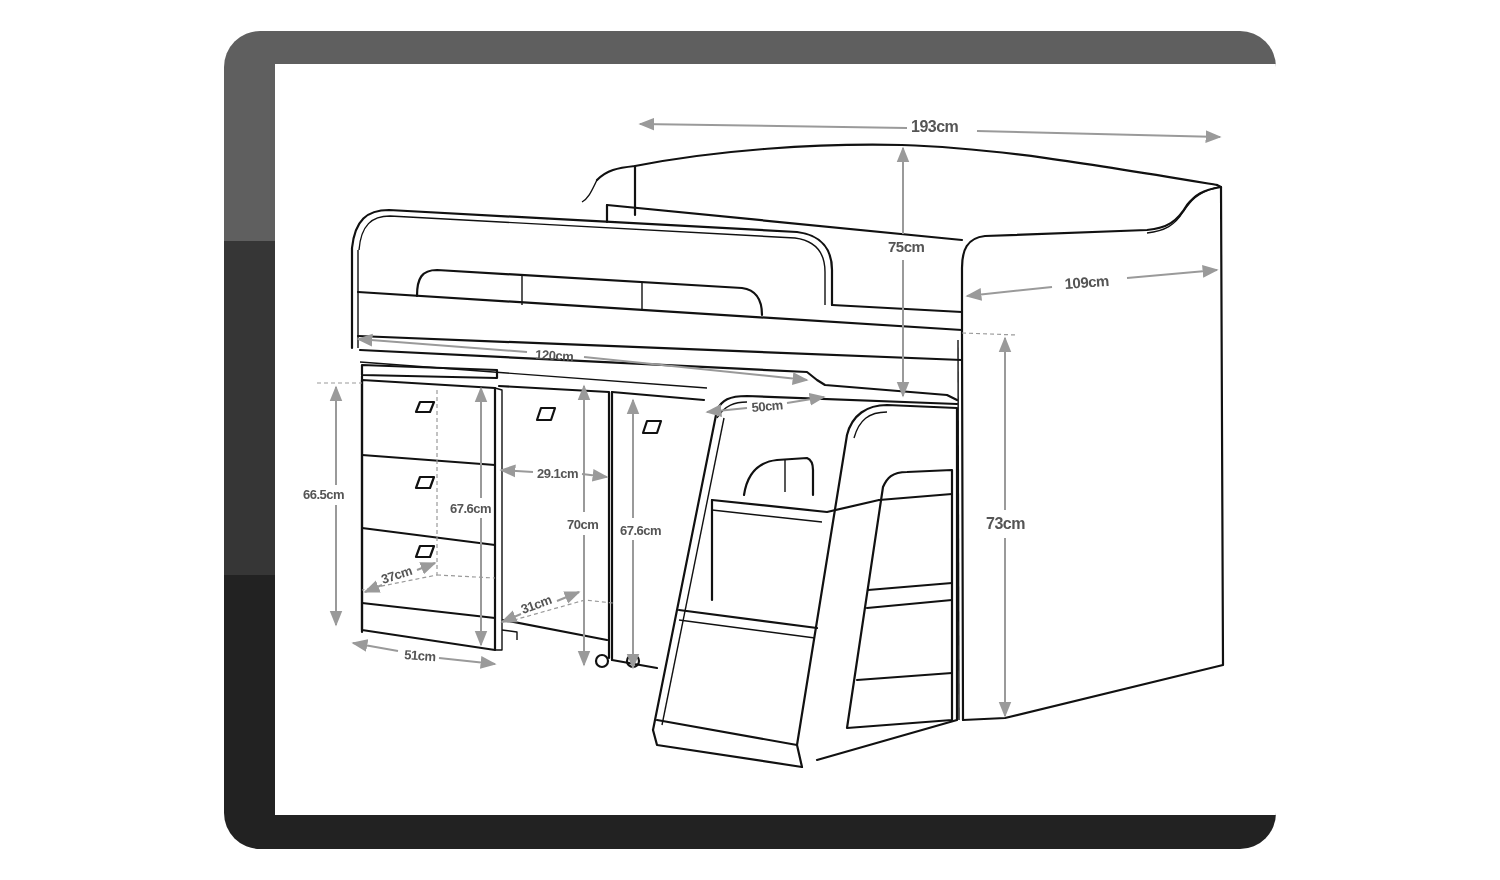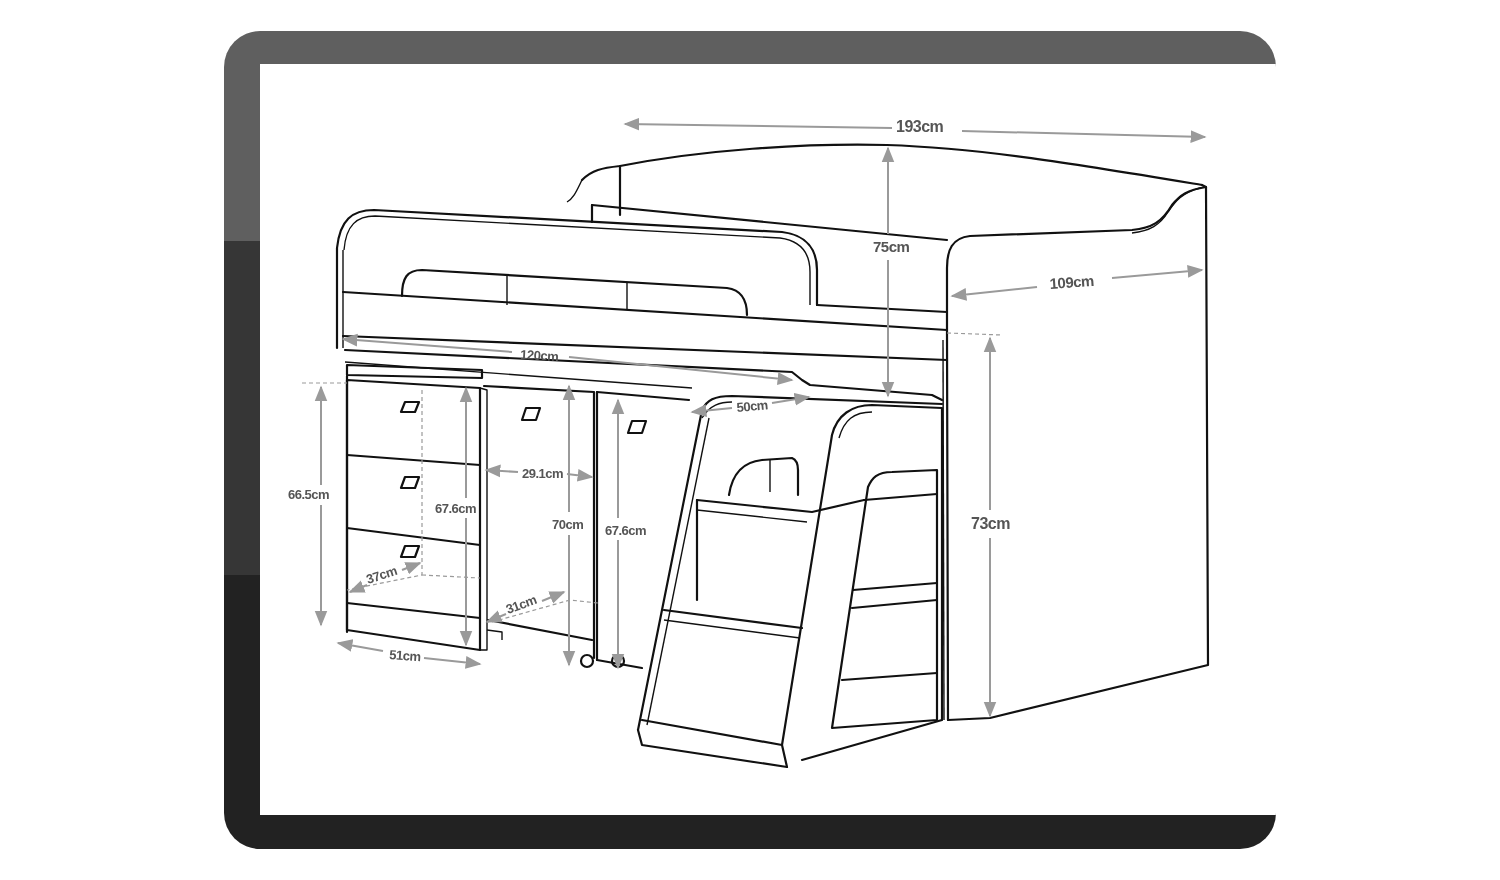--- a/index.html
+++ b/index.html
@@ -1,19 +1,19 @@
 <!DOCTYPE html>
 <html><head>
 <meta charset="utf-8">
 <style>
   html,body{margin:0;padding:0;background:#ffffff;}
   body{width:1500px;height:880px;position:relative;overflow:hidden;font-family:"Liberation Sans",sans-serif;}
   .frame{position:absolute;left:224px;top:31px;width:1052px;height:818px;border-radius:36px;overflow:hidden;
     background:linear-gradient(to bottom,#5f5f5f 0,#5f5f5f 210px,#363636 210px,#363636 544px,#222222 544px,#222222 100%);}
-  .canvas{position:absolute;left:36px;top:33px;width:1024px;height:751px;background:#ffffff;}
+  .canvas{position:absolute;left:51px;top:33px;width:1024px;height:751px;background:#ffffff;}
   svg{position:absolute;left:0;top:0;}
   .ln{fill:none;stroke:#111;stroke-width:2.2;stroke-linejoin:round;stroke-linecap:round;}
   .ln2{fill:none;stroke:#111;stroke-width:1.4;stroke-linejoin:round;}
   .dim{fill:none;stroke:#9a9a9a;stroke-width:2;}
   .dash{fill:none;stroke:#9a9a9a;stroke-width:1.2;stroke-dasharray:4 3;}
   .lbl{font-family:"Liberation Sans",sans-serif;font-weight:bold;fill:#555;font-size:15px;letter-spacing:-0.5px;}
   .lbl-lg{font-size:16px;}
 </style>
 </head>
 <body>

